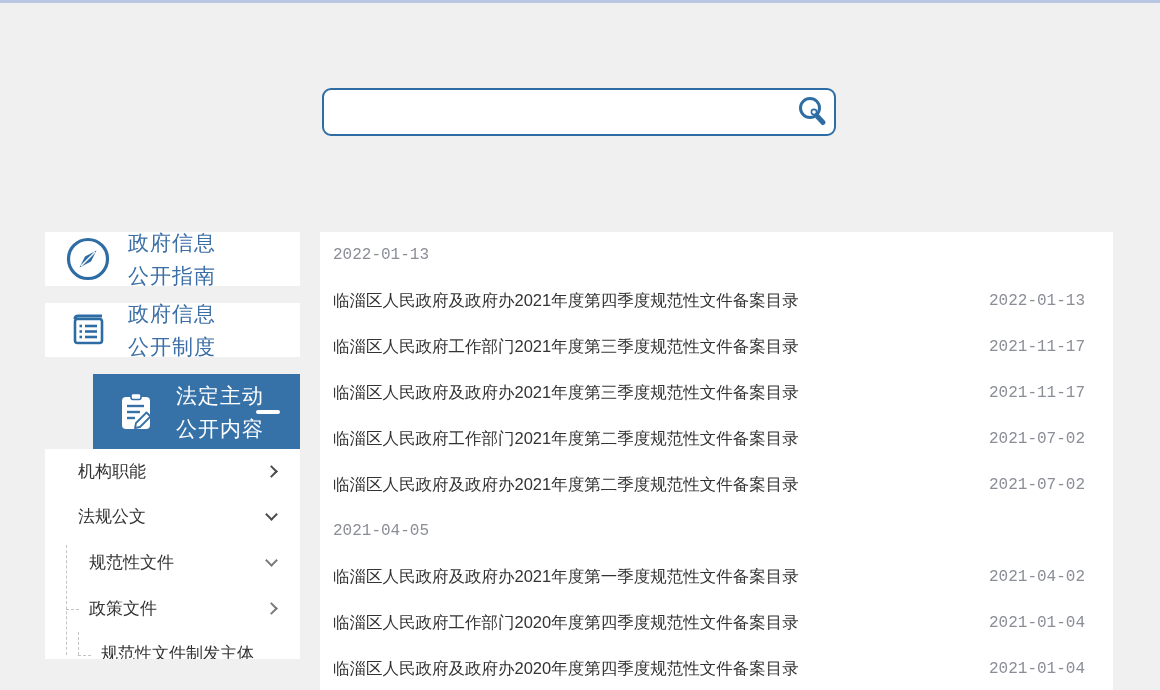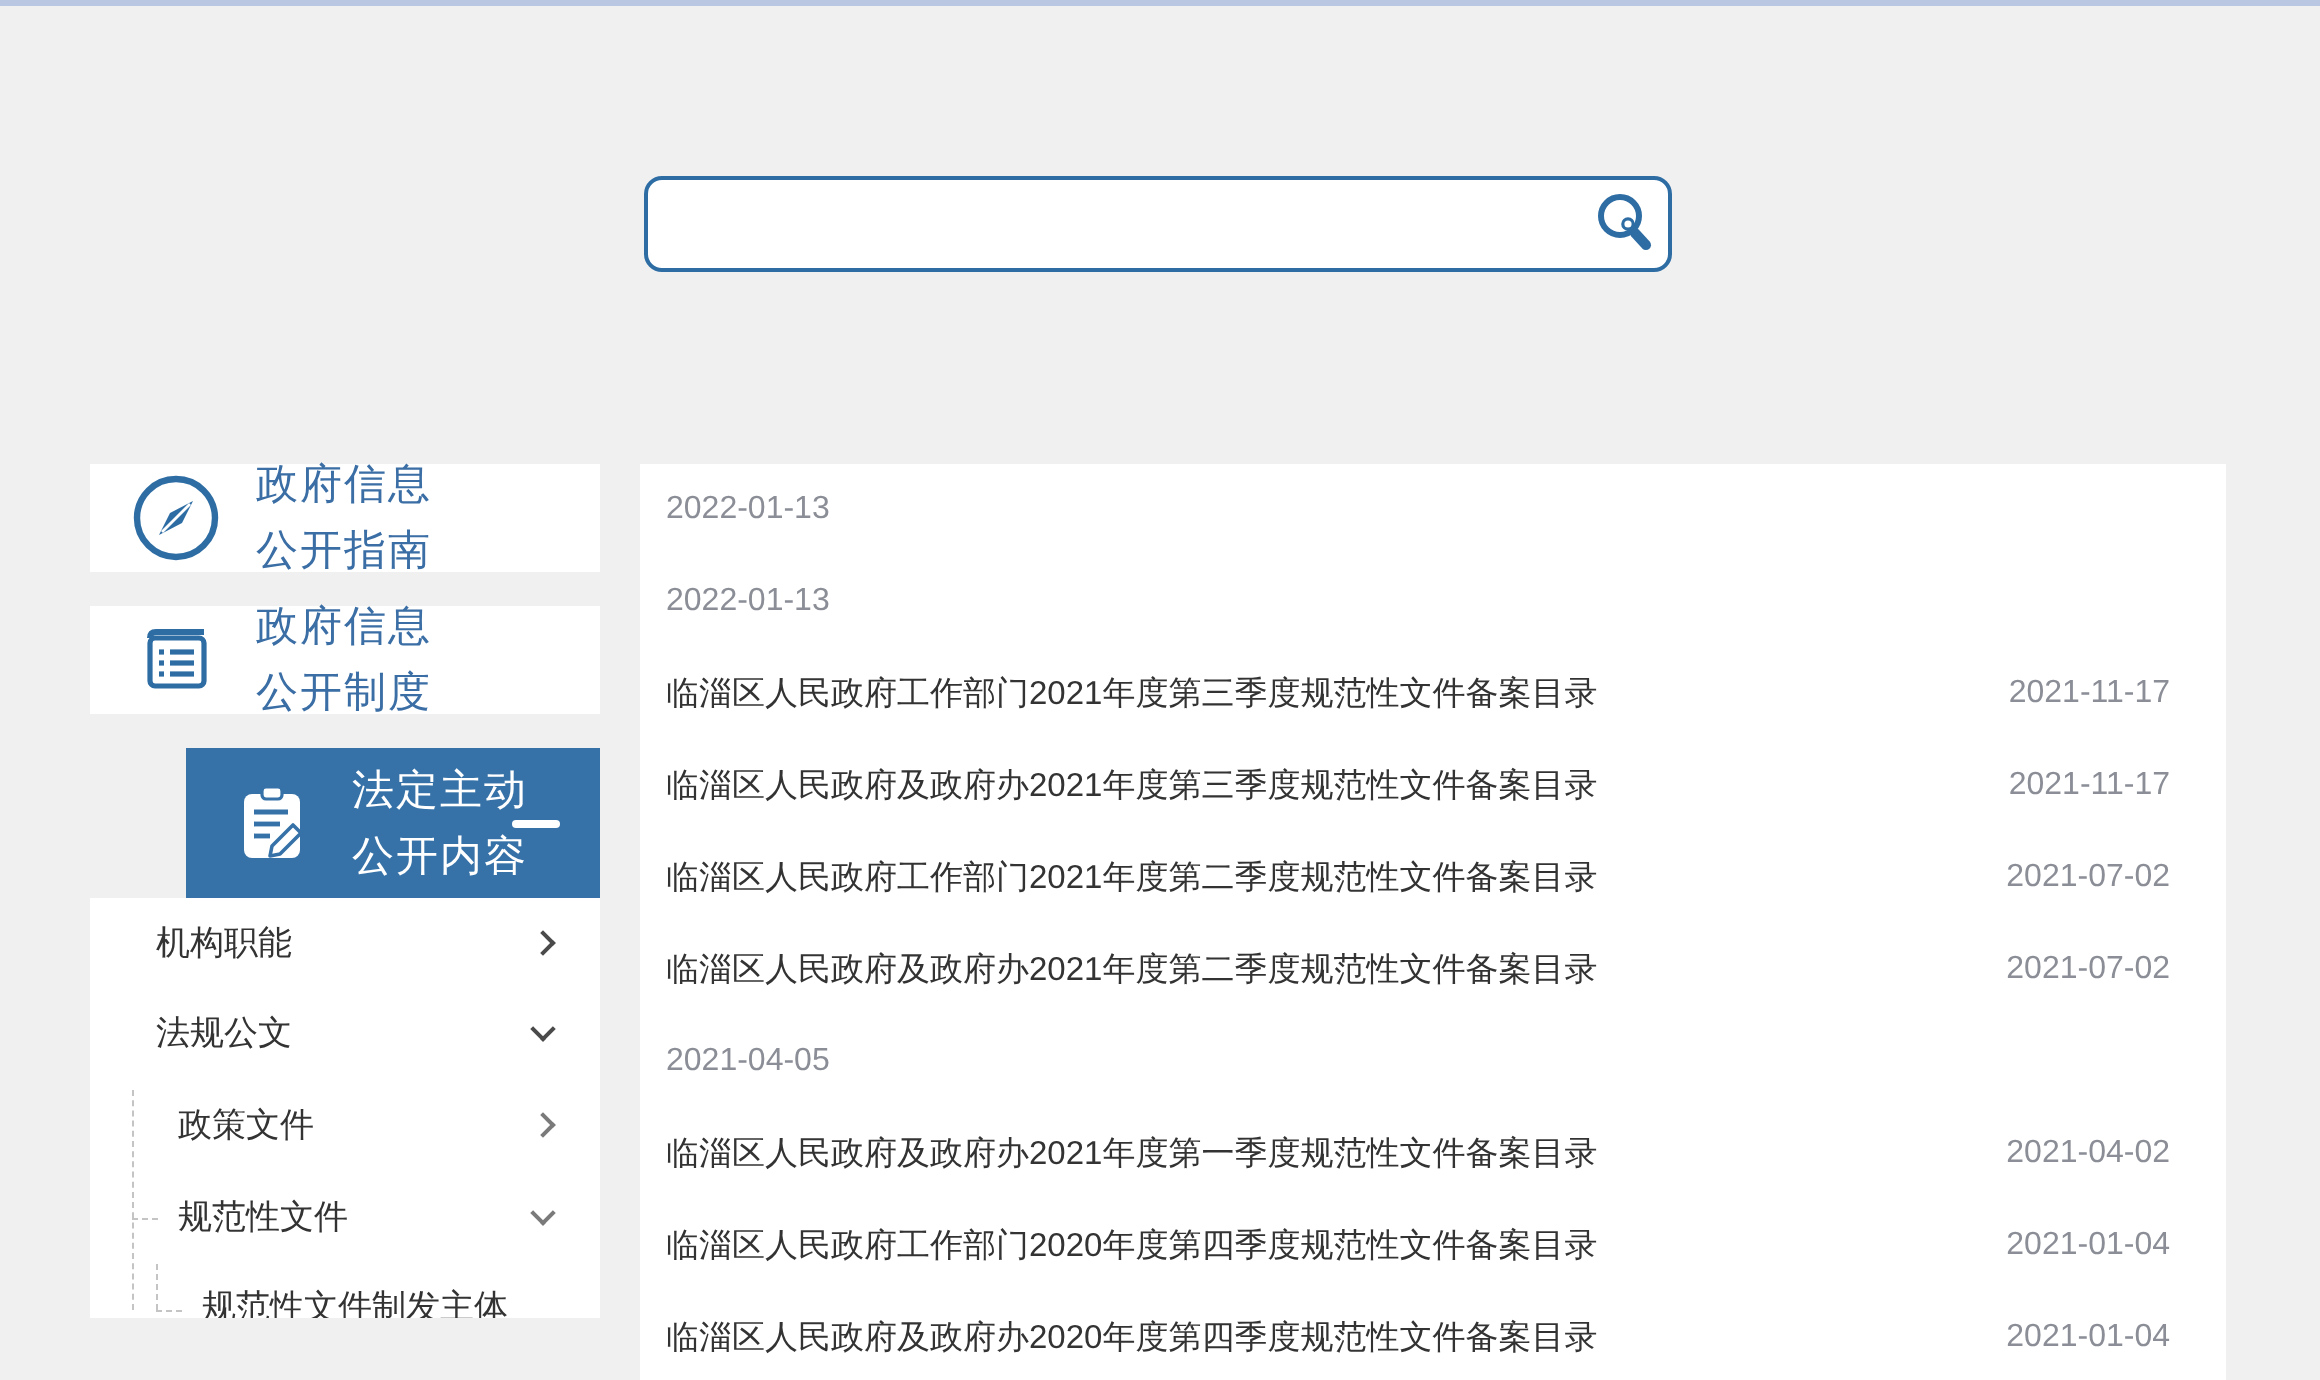--- a/index.html
+++ b/index.html
@@ -123,21 +123,21 @@
     height: 46px;
     padding: 0 28px 0 13px;
   }
   .row-title {
     font-size: 16.5px; color: #333;
     white-space: nowrap; overflow: hidden; text-overflow: ellipsis;
     cursor: pointer;
     max-width: 640px;
   }
   .row-date {
-    font-family: Liberation Sans, sans-serif;
+    font-family: Liberation Mono, monospace;
     font-size: 16px; color: #8b8e96;
     flex: 0 0 auto;
   }
 </style>
 </head>
 <body>
 
 <div class="top-strip"></div>
 
 <div class="search-wrap">
@@ -211,42 +211,43 @@
   <div class="side-menu">
     <div class="menu-item">
       <span>机构职能</span>
       <span class="chev right"></span>
     </div>
     <div class="menu-item">
       <span>法规公文</span>
       <span class="chev down"></span>
     </div>
     <div class="menu-item lvl2">
+      <span>规范性文件</span>
+      <span class="chev down"></span>
+    </div>
+    <div class="menu-item lvl2">
       <span>政策文件</span>
       <span class="chev right"></span>
-    </div>
-    <div class="menu-item lvl2">
-      <span>规范性文件</span>
-      <span class="chev down"></span>
     </div>
     <div class="menu-item lvl3">
       <span>规范性文件制发主体</span>
     </div>
     <div class="tree-dash td-v1"></div>
     <div class="tree-dash td-h1"></div>
     <div class="tree-dash td-v2"></div>
     <div class="tree-dash td-h2"></div>
   </div>
 </div>
 
 <div class="main-list">
   <div class="row">
     <span class="row-date">2022-01-13</span>
   </div>
   <div class="row">
+    <span class="row-title">临淄区人民政府及政府办2021年度第四季度规范性文件备案目录</span>
     <span class="row-date">2022-01-13</span>
   </div>
   <div class="row">
     <span class="row-title">临淄区人民政府工作部门2021年度第三季度规范性文件备案目录</span>
     <span class="row-date">2021-11-17</span>
   </div>
   <div class="row">
     <span class="row-title">临淄区人民政府及政府办2021年度第三季度规范性文件备案目录</span>
     <span class="row-date">2021-11-17</span>
   </div>

